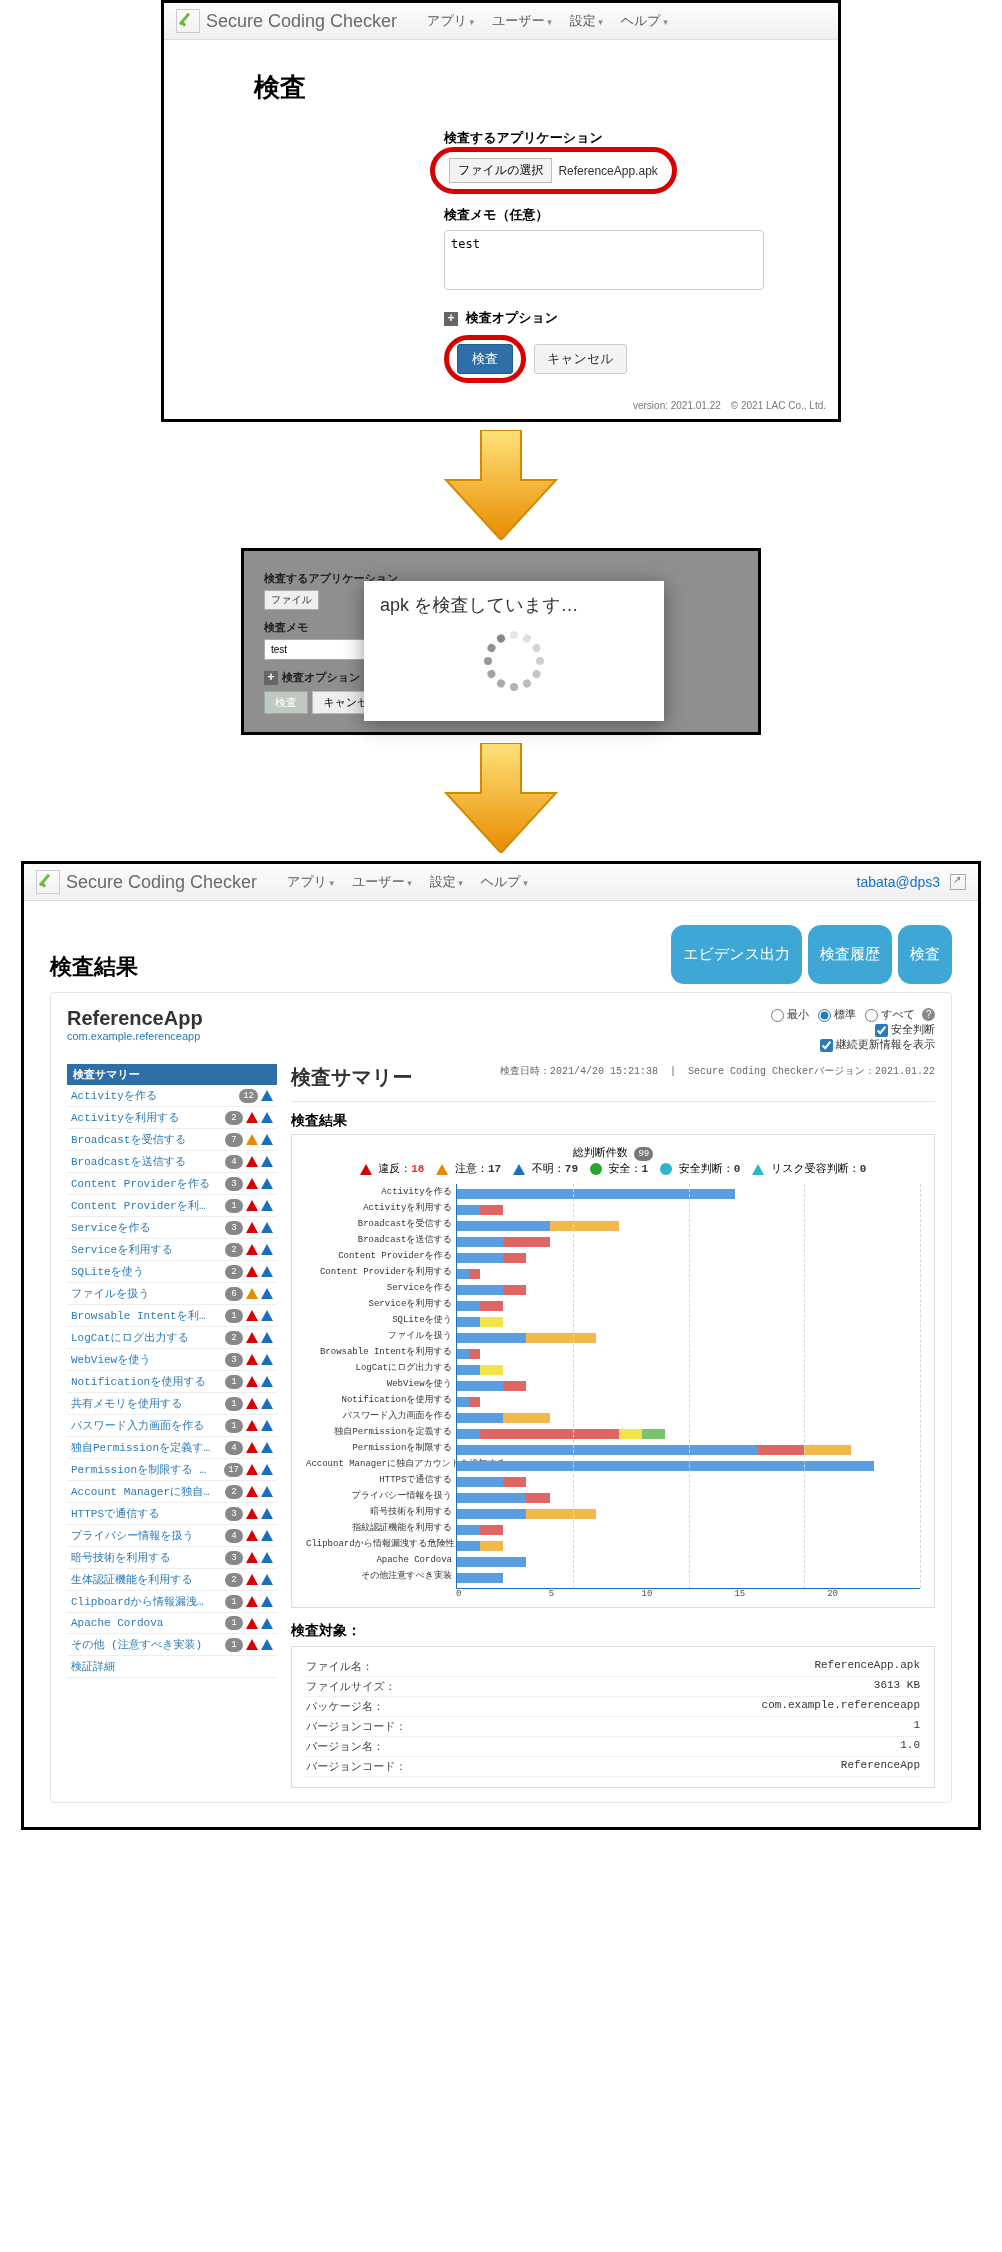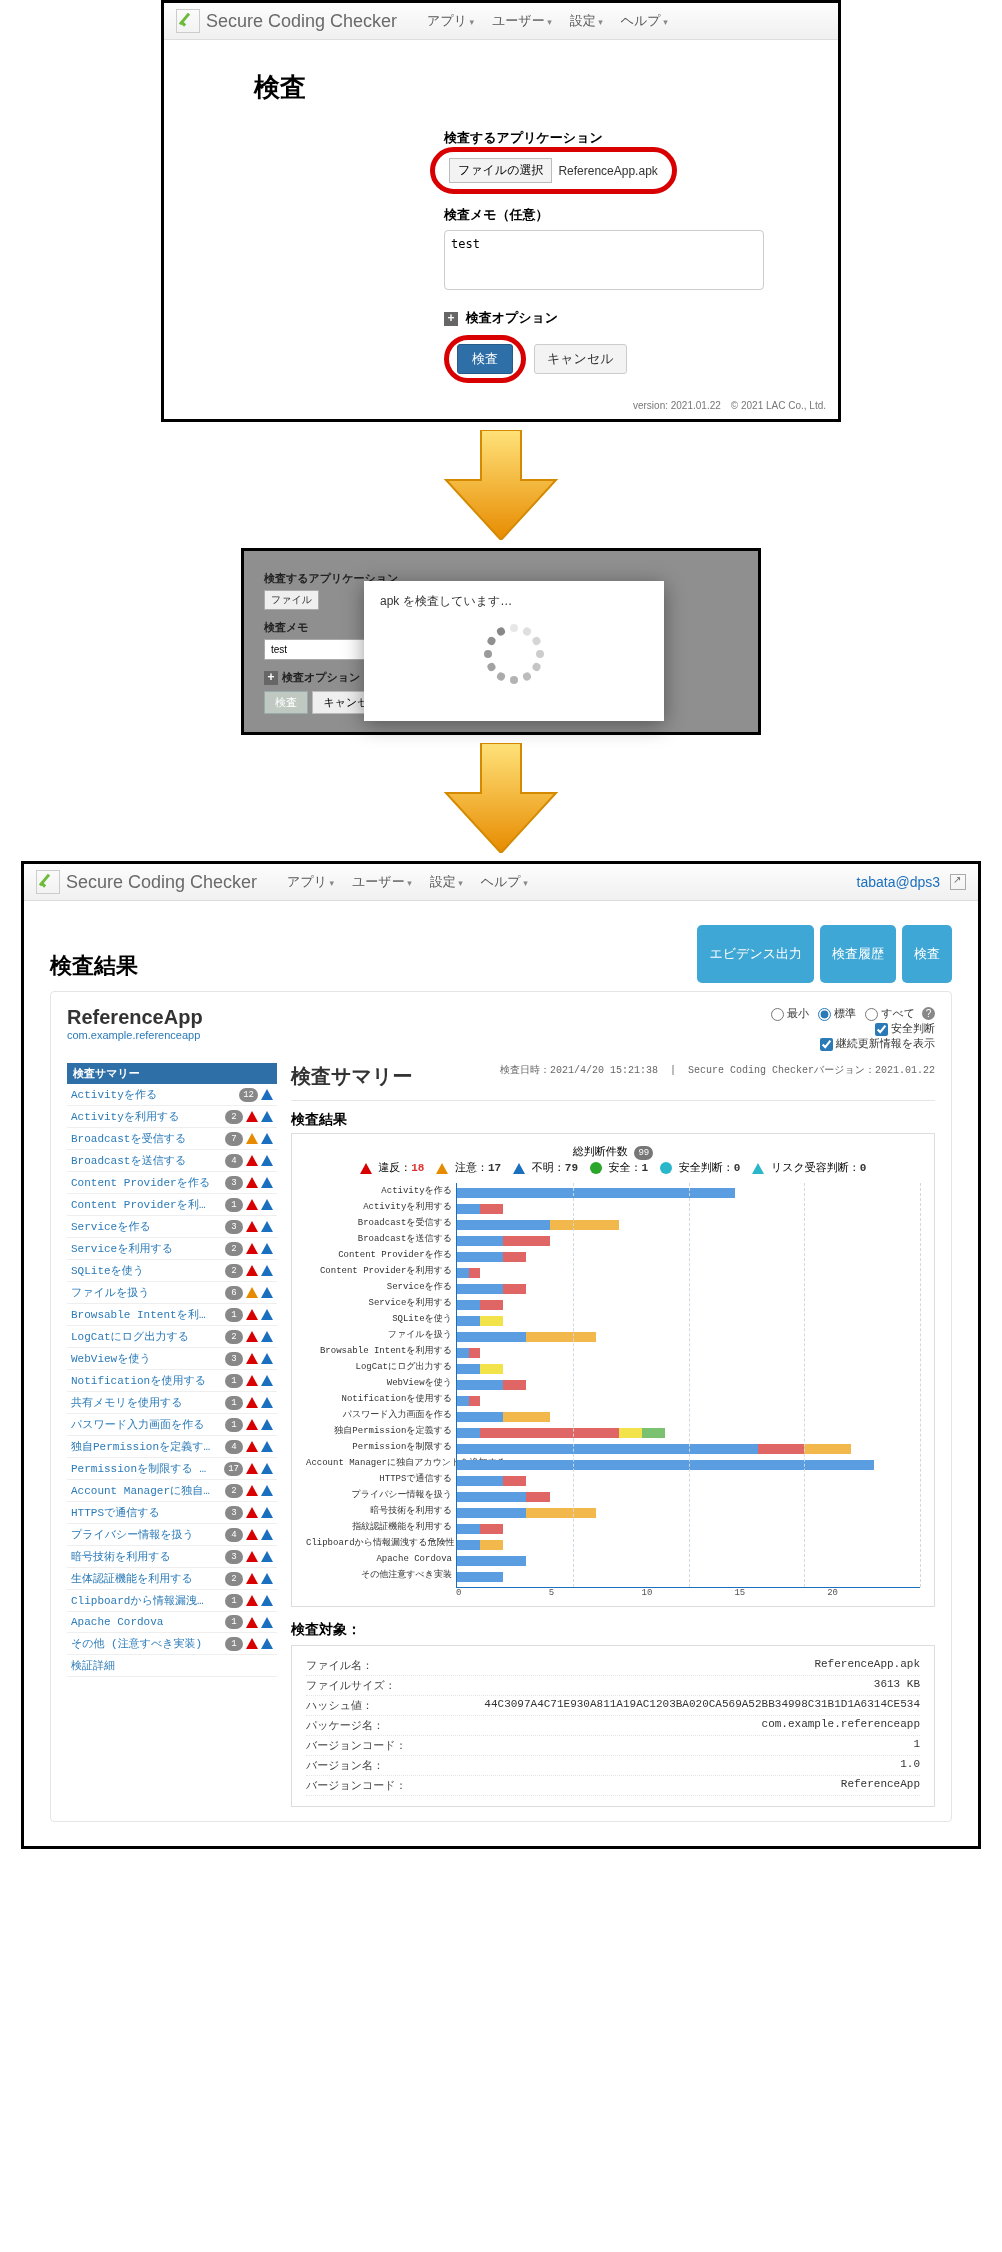--- a/index.html
+++ b/index.html
@@ -26,33 +26,33 @@
   .file-row { display:flex; align-items:center; gap:6px; }
   .btn-file { font-size:12px; padding:3px 8px; background:#f3f3f3; border:1px solid #bbb; }
   .file-name { font-size:12px; color:#333; }
   .ring { border:5px solid #d80000; border-radius: 24px; padding: 6px 14px; margin:-6px -14px; display:inline-flex; }
   .ring-btn { border:5px solid #d80000; border-radius: 26px; padding: 4px 8px; display:inline-block; }
   .textarea { width:100%; height:60px; border:1px solid #ccc; border-radius:4px; padding:6px; font-size:12px; resize:none;}
   .plus-box { display:inline-block; width:14px; height:14px; background:#666; color:#fff; text-align:center; line-height:13px; font-size:12px; margin-right:4px;}
   .row-opt { font-size:13px; font-weight:bold; }
   .btn-primary { background:#2f6fa7; color:#fff; border:1px solid #265a87; padding:5px 14px; font-size:13px; border-radius:3px;}
   .btn-default { background:#f3f3f3; color:#333; border:1px solid #ccc; padding:5px 12px; font-size:13px; border-radius:3px;}
-  .btn-info { background:#3fa7d6; color:#fff; border:none; padding:20px 12px; font-size:13px; border-radius:5px; }
+  .btn-info { background:#3fa7d6; color:#fff; border:none; padding:20px 12px; font-size:15px; border-radius:13px; }
   .footer-line { font-size:10px; color:#777; text-align:right; padding:6px 12px; }
   .arrow-wrap { display:flex; justify-content:center; margin:8px 0; }
   .arrow-svg { width:120px; height:110px; }
   .p2-body { position:relative; background:#8f8f8f; padding: 14px 20px 18px; }
   .p2-form { }
   .p2-label { font-size:11px; font-weight:bold; color:#222; margin:6px 0 3px;}
   .p2-file { background:#efefef; border:1px solid #aaa; font-size:10px; padding:2px 6px; display:inline-block; color:#333;}
   .p2-text { background:#fff; border:1px solid #aaa; font-size:10px; padding:4px 6px; width:120px; margin:4px 0 10px;}
   .p2-btn1 { background:#bfc9c2; color:#fff; border:1px solid #9aa; padding:3px 10px; font-size:11px;}
   .p2-btn2 { background:#efefef; border:1px solid #bbb; padding:3px 10px; font-size:11px;}
   .modal { position:absolute; top:30px; left:120px; width:300px; height:140px; background:#fff; box-shadow:0 4px 20px rgba(0,0,0,.4); padding:12px 16px; }
-  .modal-title { font-size:12px; color:#333; }
+  .modal-title { font-size:18px; color:#333; }
   .spinner { width:60px; height:60px; margin:14px auto 0; position:relative; }
   .spinner span { position:absolute; width:8px; height:8px; border-radius:50%; background:#888; left:26px; top:0; transform-origin: 4px 30px; }
   .p3-body { padding: 24px 26px; }
   .subhead { font-size:22px; font-weight:bold; margin-bottom:10px; }
   .topbtn-row { display:flex; justify-content:flex-end; gap:6px; margin-bottom:8px;}
   .card { border:1px solid #e5e5e5; border-radius:4px; padding:14px 16px; }
   .appname { font-size:20px; font-weight:600; color:#333;}
   .pkg { font-size:11px; color:#2a7ab8; }
   .radio-row { text-align:right; font-size:11px; color:#333; }
   .radio-row label { margin-left:6px; cursor:pointer;}
@@ -614,24 +614,20 @@
           <div class="target-box" id="target-rows">
               <div class="trow">
                 <div class="tlabel">ファイル名：</div>
                 <div class="tval">ReferenceApp.apk</div>
               </div>
               <div class="trow">
                 <div class="tlabel">ファイルサイズ：</div>
                 <div class="tval">3613 KB</div>
               </div>
               <div class="trow">
-                <div class="tlabel">ハッシュ値：</div>
-                <div class="tval">44C3097A4C71E930A811A19AC1203BA020CA569A52BB34998C31B1D1A6314CE534</div>
-              </div>
-              <div class="trow">
                 <div class="tlabel">パッケージ名：</div>
                 <div class="tval">com.example.referenceapp</div>
               </div>
               <div class="trow">
                 <div class="tlabel">バージョンコード：</div>
                 <div class="tval">1</div>
               </div>
               <div class="trow">
                 <div class="tlabel">バージョン名：</div>
                 <div class="tval">1.0</div>

